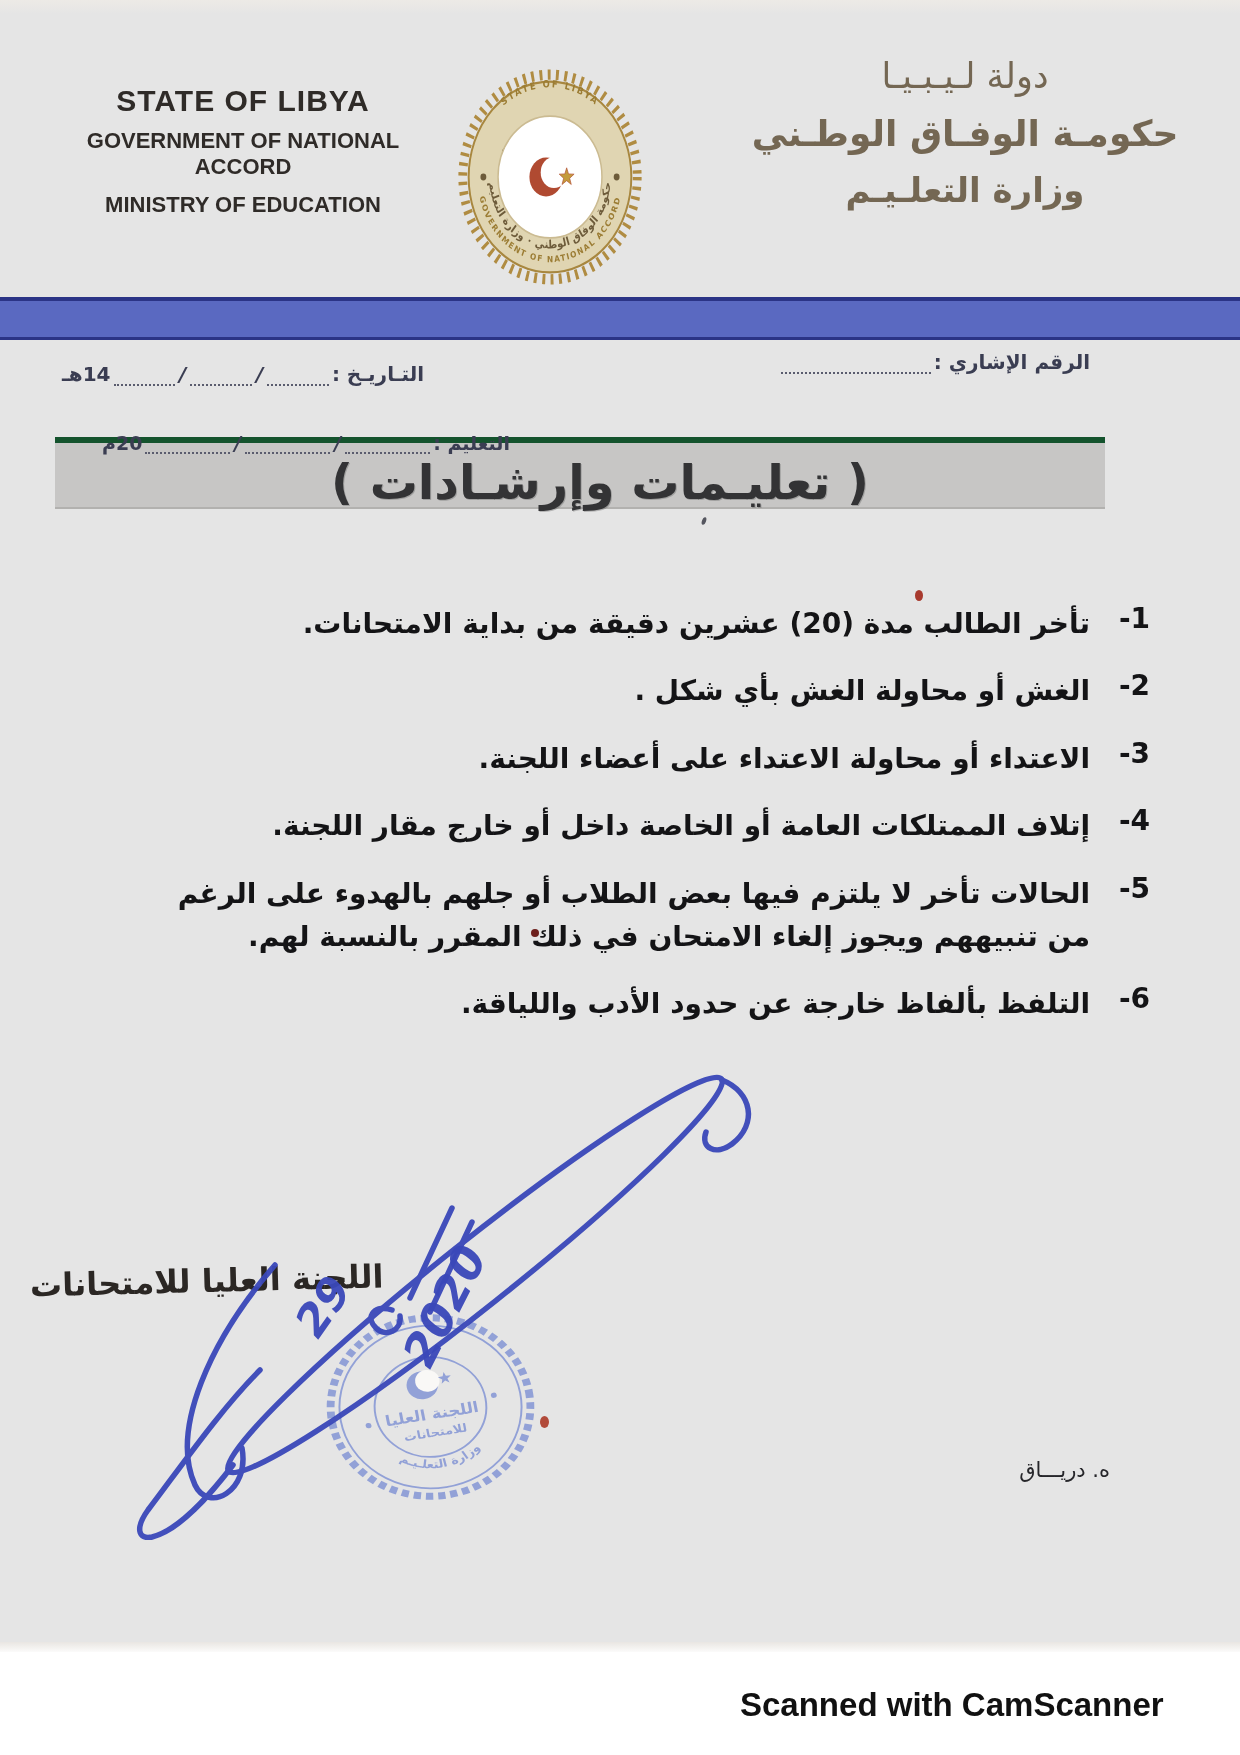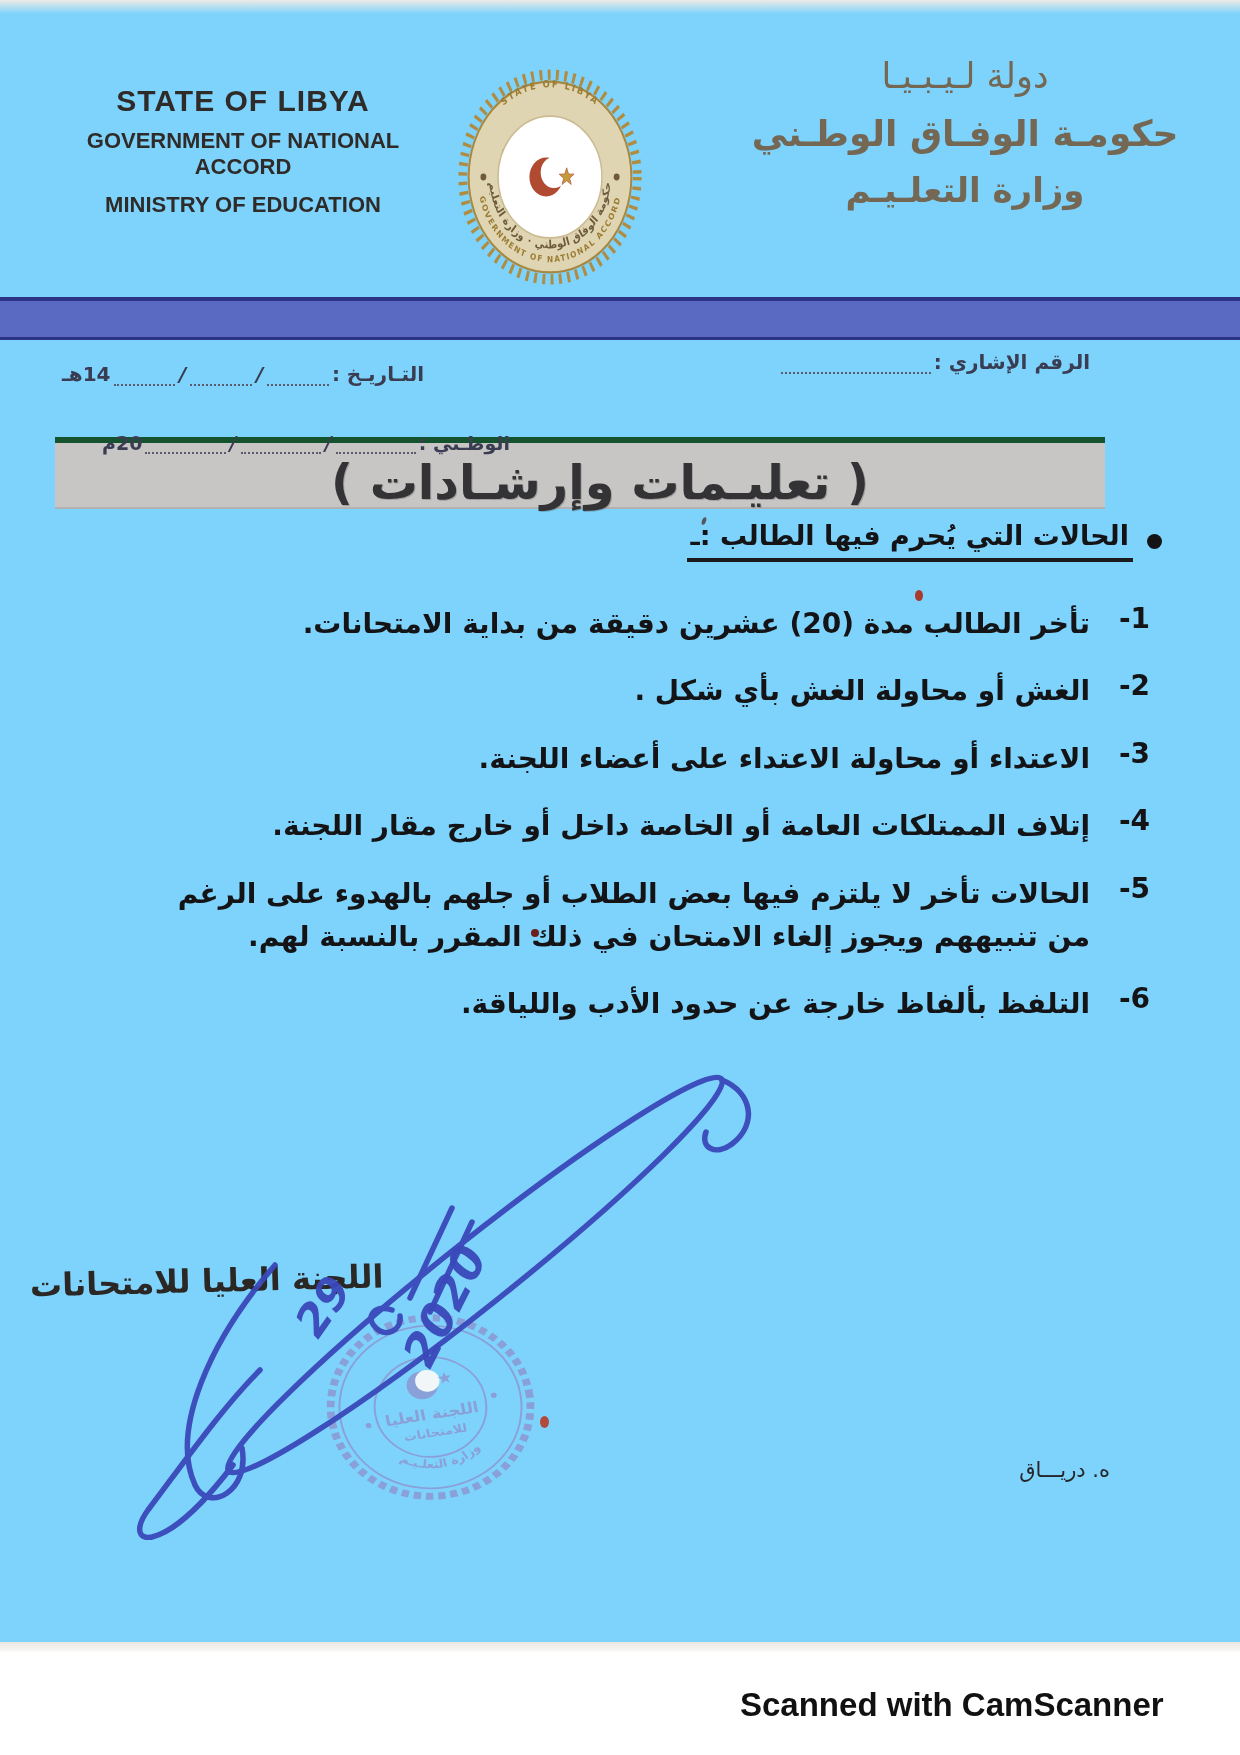--- a/index.html
+++ b/index.html
@@ -1,18 +1,18 @@
 <!DOCTYPE html>
 <html lang="ar"><head>
 <meta charset="utf-8">
 <style>
   html,body{margin:0;padding:0;background:#ffffff;}
   .page{
     position:relative;width:1240px;height:1755px;overflow:hidden;
-    background:#7dd3fc;
+    background:#e5e5e5;
     font-family:"DejaVu Sans","Liberation Sans",sans-serif;
     color:#17171a;
   }
   .abs{position:absolute;}
   .top-edge{top:0;left:0;width:100%;height:14px;
     background:linear-gradient(#edeae6,rgba(251,250,248,0));}
   
   .hdr-en{top:84px;left:38px;width:410px;text-align:center;color:#2f2b28;
     font-family:"Liberation Sans","DejaVu Sans",sans-serif;}
   .hdr-en .l1{font-size:30px;font-weight:800;letter-spacing:1px;}
@@ -132,37 +132,33 @@
     <span class="suffix">التـاريـخ :</span>
     <span class="dots"></span>
     <span class="slash">/</span>
     <span class="dots"></span>
     <span class="slash">/</span>
     <span class="dots"></span>
     <span class="suffix">14هـ</span>
   </div>
 
   <div class="abs formline mowafiq">
-    <span class="suffix">الوطـني :</span>
+    <span class="suffix">التعليم :</span>
     <span class="dots"></span>
     <span class="slash">/</span>
     <span class="dots"></span>
     <span class="slash">/</span>
     <span class="dots"></span>
     <span class="suffix">20م</span>
   </div>
 
   <div class="abs titlebox">
     <div class="title">( تعليـمات وإرشـادات )</div>
   </div>
 
-  <div class="abs heading-row">
-    <span class="bullet-dot"></span>
-    <span class="heading">الحالات التي يُحرم فيها الطالب :ـ</span>
-  </div>
 
   <div class="abs rules">
     <div class="rule">
       <span class="rule-num">1-</span>
       <span class="rule-text">تأخر الطالب مدة (20) عشرين دقيقة من بداية الامتحانات.</span>
     </div>
     <div class="rule">
       <span class="rule-num">2-</span>
       <span class="rule-text">الغش أو محاولة الغش بأي شكل .</span>
     </div>

